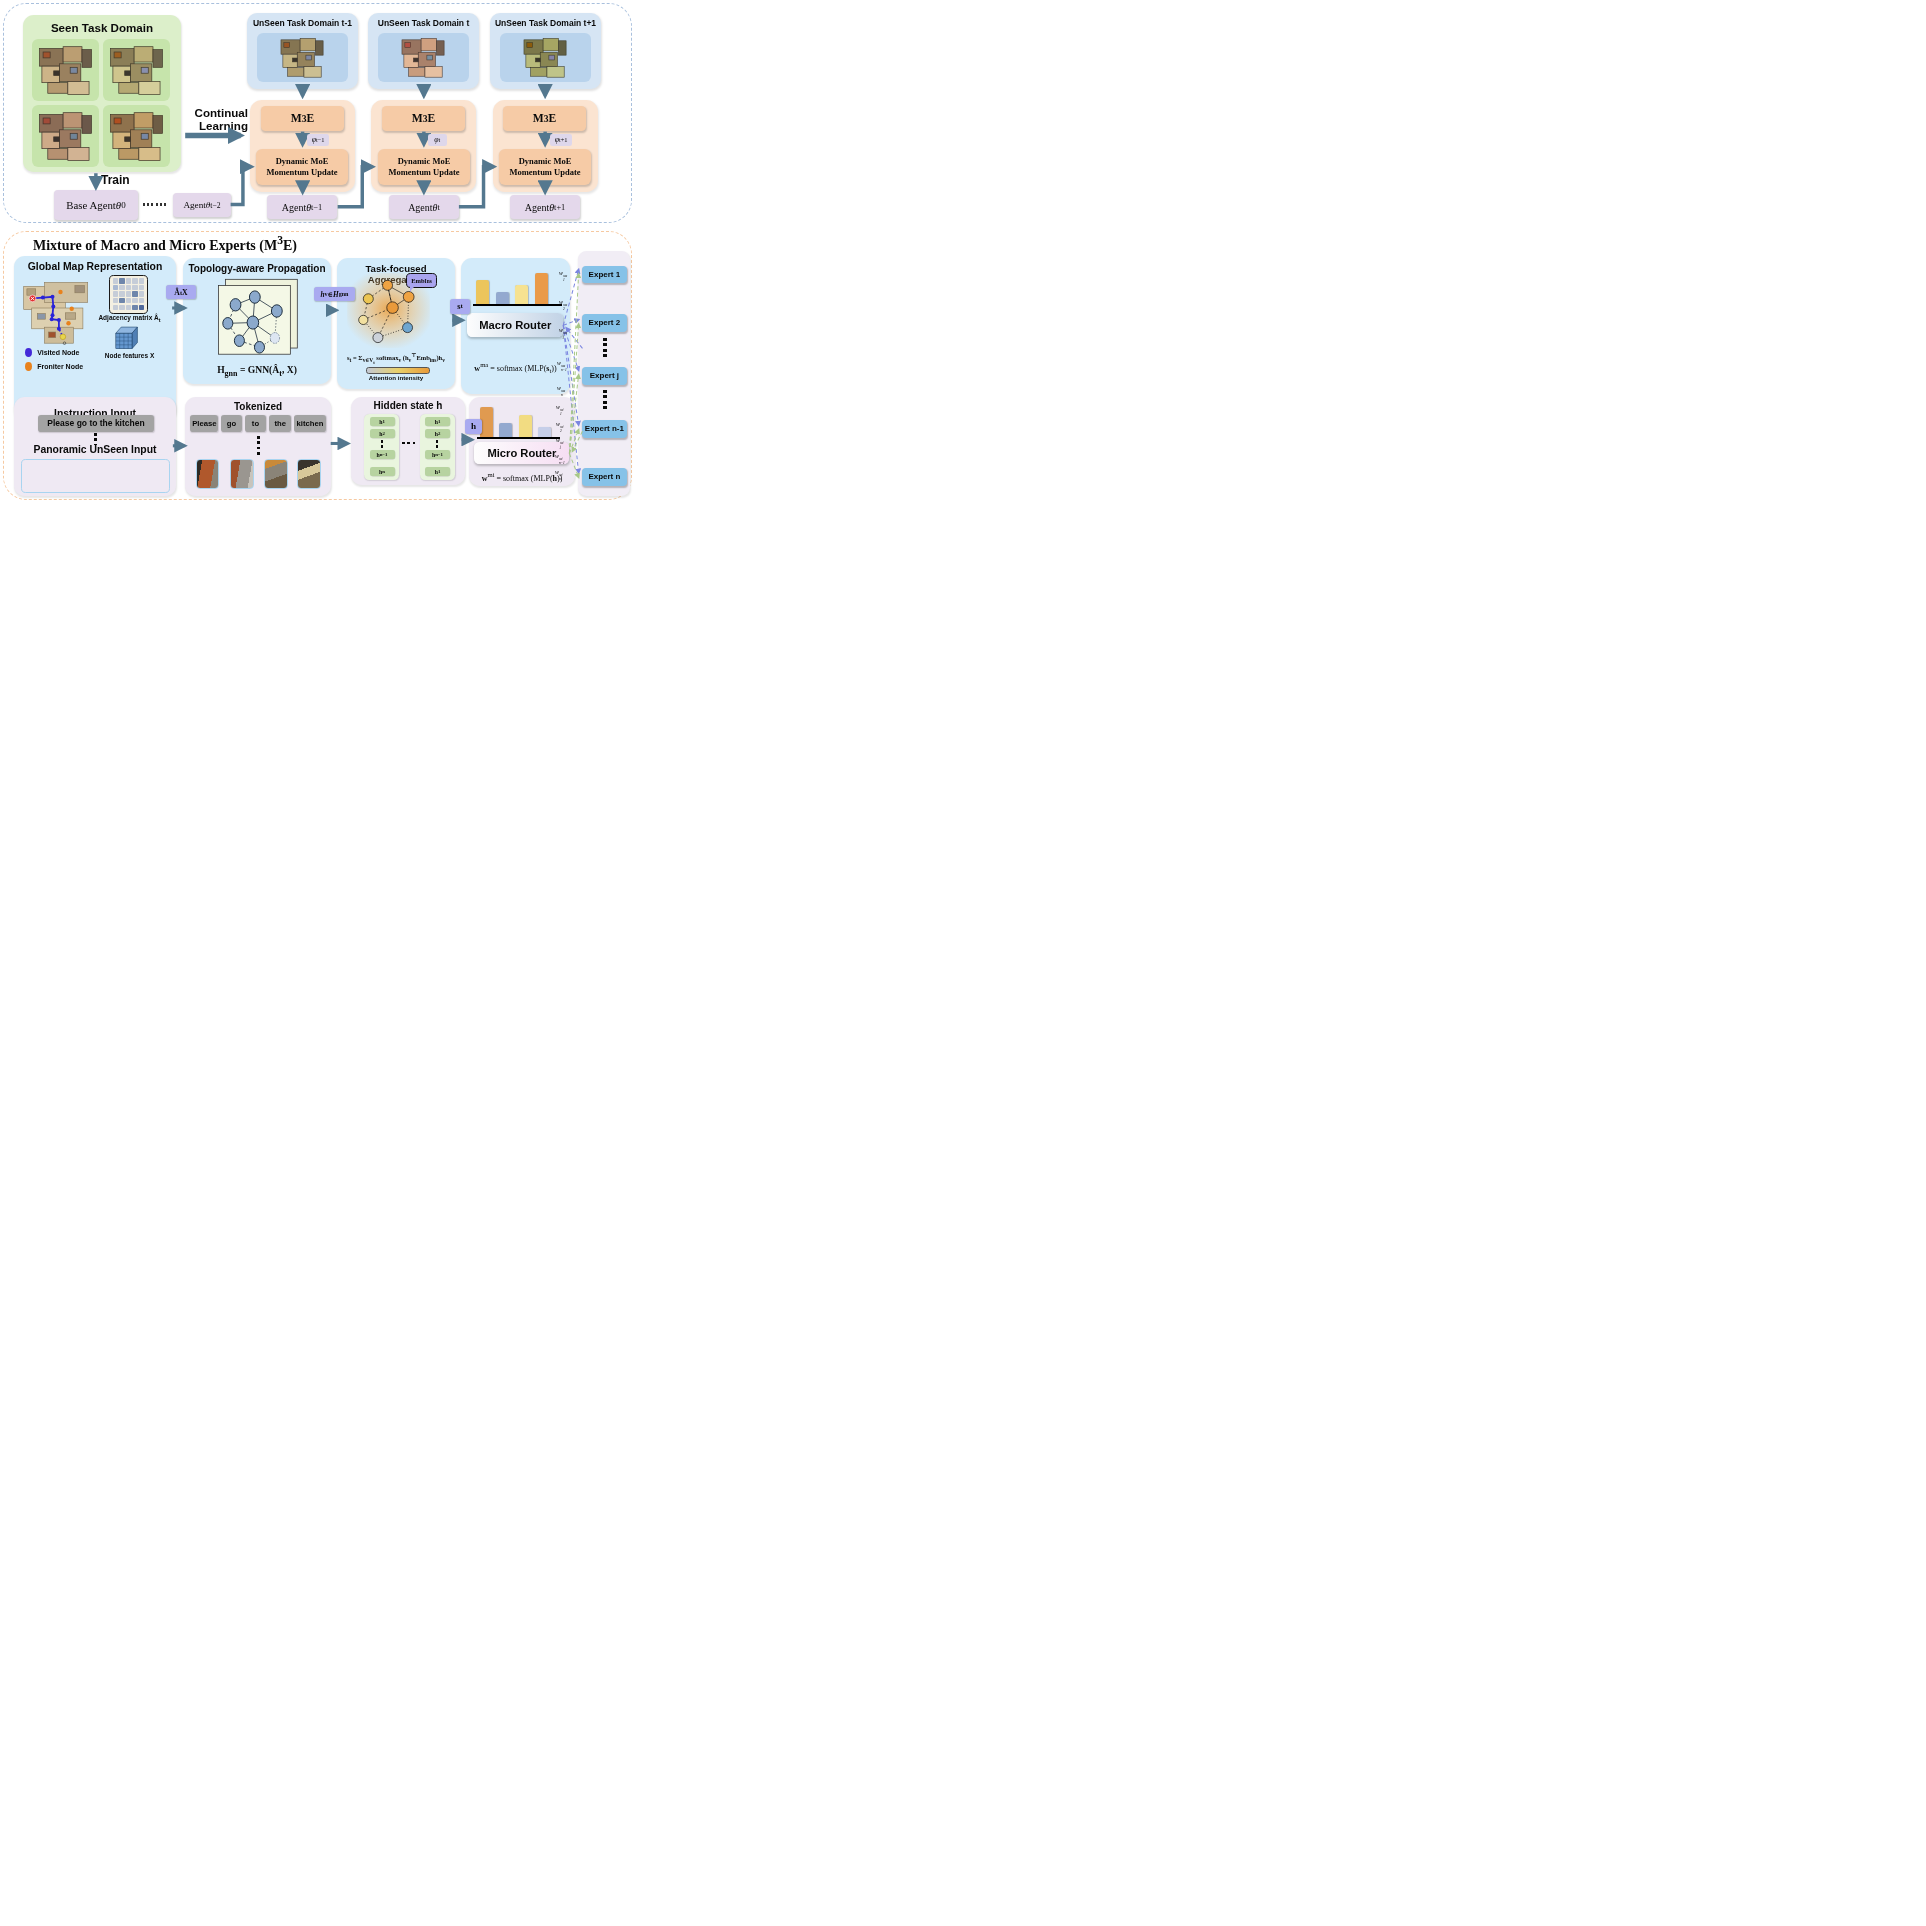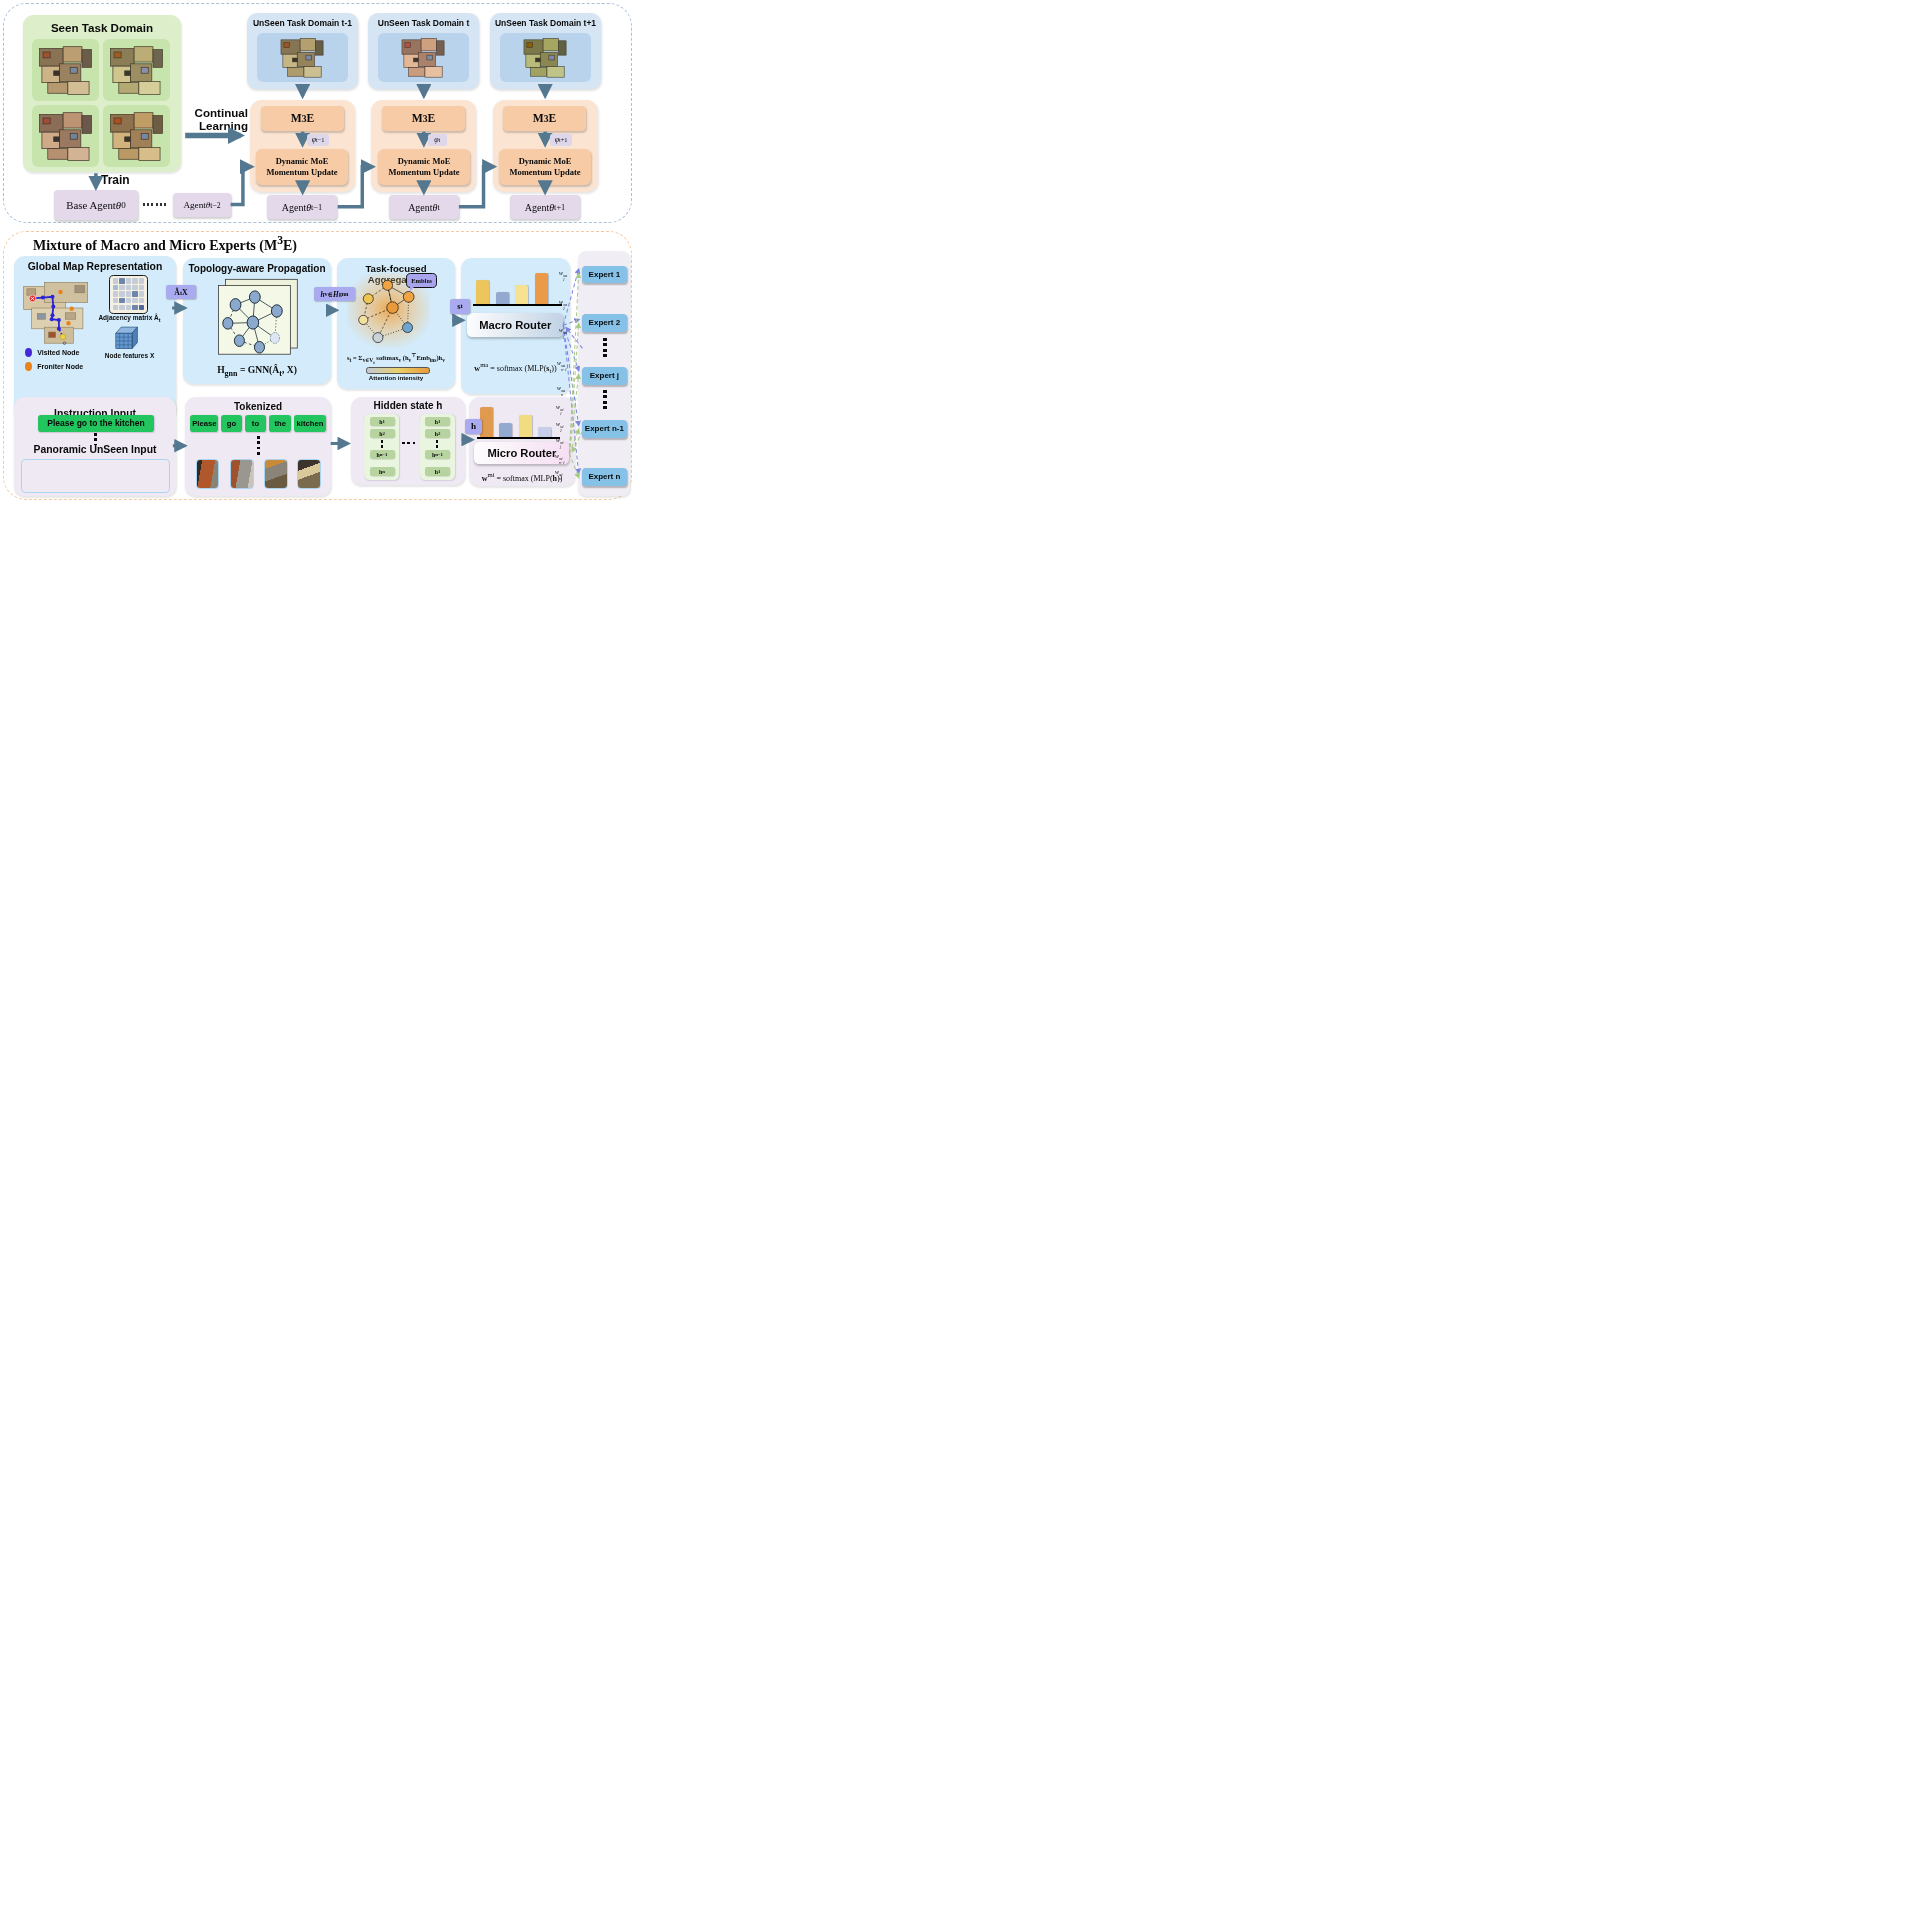--- a/index.html
+++ b/index.html
@@ -19,21 +19,21 @@
   .container-peach{position:absolute;background:#fbe4d1;border-radius:11.6px;box-shadow:0.8px 1.2px 2.3px rgba(0,0,0,.10);}
   .domainbox{position:absolute;background:#d6e5f4;border-radius:10px;box-shadow:0.8px 1.2px 2.3px rgba(0,0,0,.12);}
   .domainimg{position:absolute;background:#b9d3ec;border-radius:6.2px;display:flex;align-items:center;justify-content:center;}
   .tile{position:absolute;background:#c6e4ab;border-radius:6.2px;display:flex;align-items:center;justify-content:center;}
   .art{width:88%;height:88%;}
   .pill{position:absolute;background:#a9aaf0;border-radius:3.1px;display:flex;align-items:center;justify-content:center;
         font-family:"Liberation Serif","DejaVu Serif",serif;font-weight:700;font-size:7.7px;z-index:7;
         box-shadow:0.4px 0.8px 1.2px rgba(0,0,0,.2);}
   .phipill{position:absolute;background:#ded7eb;border-radius:2.3px;display:flex;align-items:center;justify-content:center;
         font-family:"Liberation Serif","DejaVu Serif",serif;font-size:7.7px;z-index:7;}
-  .chip{position:absolute;background:#22c55e;border-radius:3.1px;display:flex;align-items:center;justify-content:center;
+  .chip{position:absolute;background:#a3a3a3;border-radius:3.1px;display:flex;align-items:center;justify-content:center;
         font-weight:700;box-shadow:0.4px 0.8px 1.2px rgba(0,0,0,.15);}
   .hcol{position:absolute;background:#e9f5de;border-radius:5.4px;box-shadow:0.4px 0.8px 1.2px rgba(0,0,0,.12);}
   .hchip{position:absolute;background:#b7d3a0;border-radius:2.3px;display:flex;align-items:center;justify-content:center;
         font-family:"Liberation Serif","DejaVu Serif",serif;font-weight:700;font-size:5.8px;box-shadow:0.4px 0.4px 0.8px rgba(0,0,0,.18);}
   .expert{position:absolute;left:3.9px;width:45px;height:17.7px;background:#86c2e8;border-radius:3.9px;
         display:flex;align-items:center;justify-content:center;font-weight:700;font-size:8px;
         box-shadow:0.8px 1.2px 1.5px rgba(0,0,0,.25);}
   .router{position:absolute;border-radius:5.4px;display:flex;align-items:center;justify-content:center;
         font-weight:700;font-size:11.2px;box-shadow:0.8px 1.2px 2.3px rgba(0,0,0,.22);}
   .bars{position:absolute;display:flex;align-items:flex-end;gap:6.5px;}

